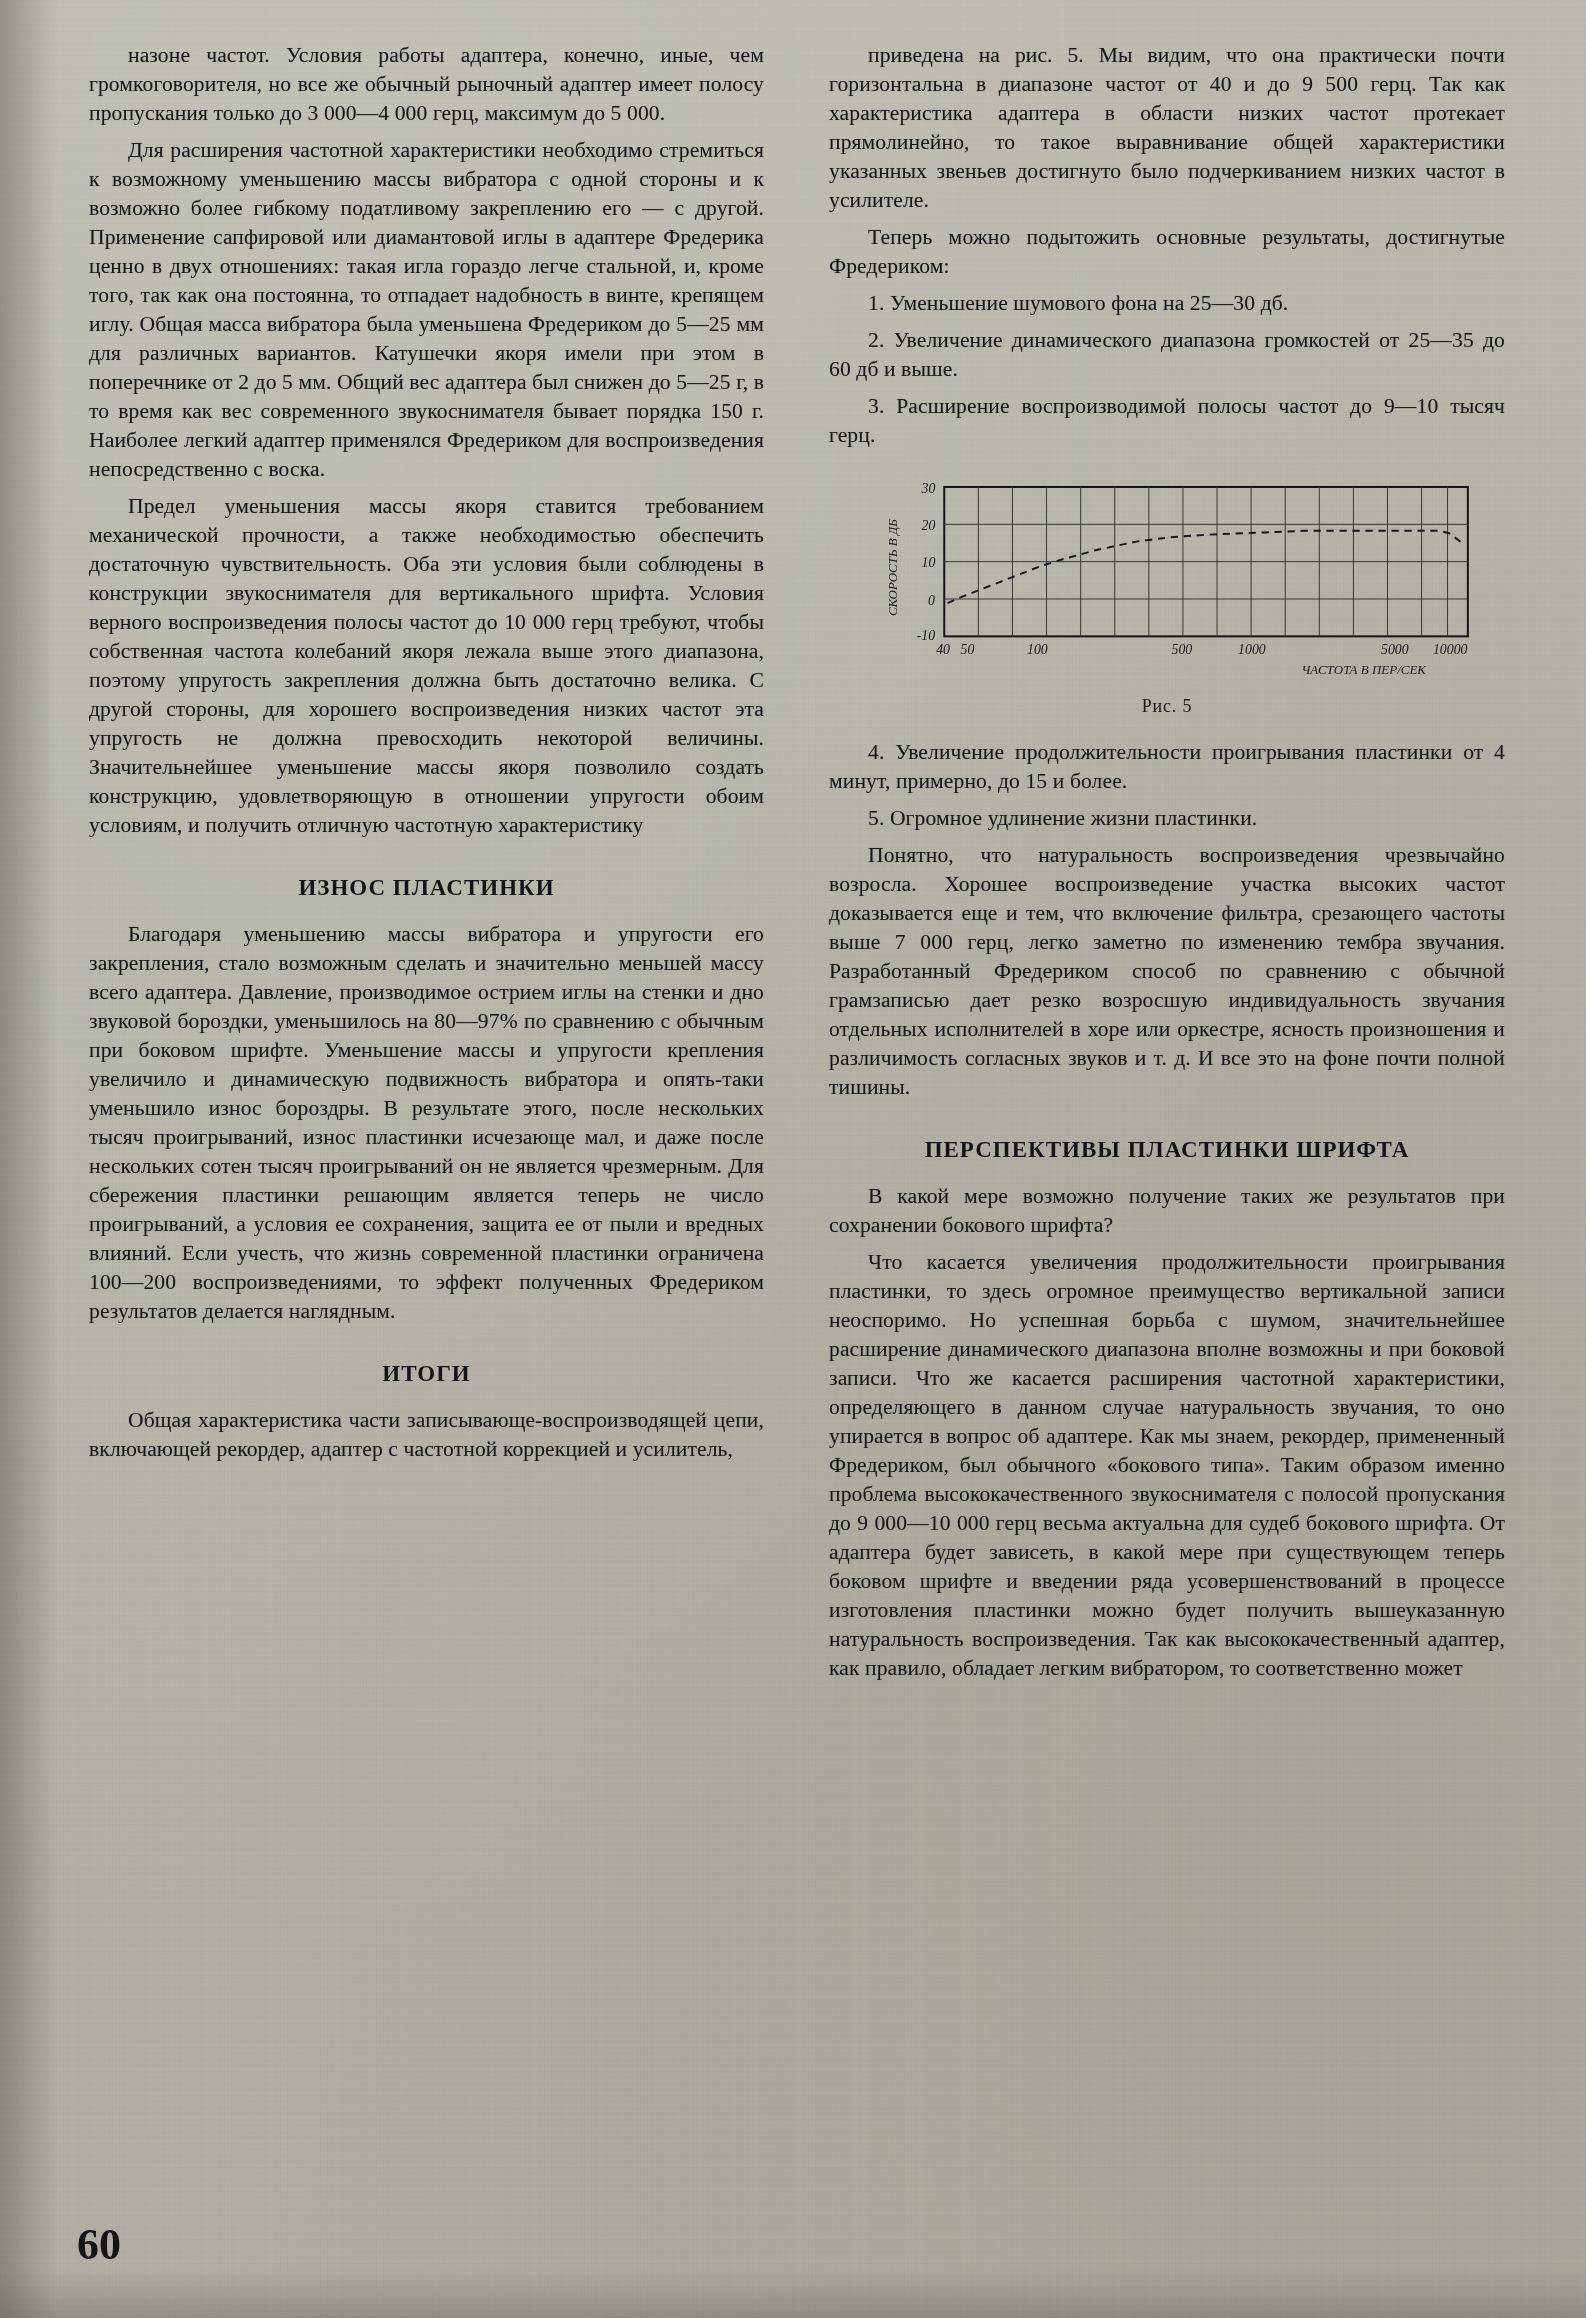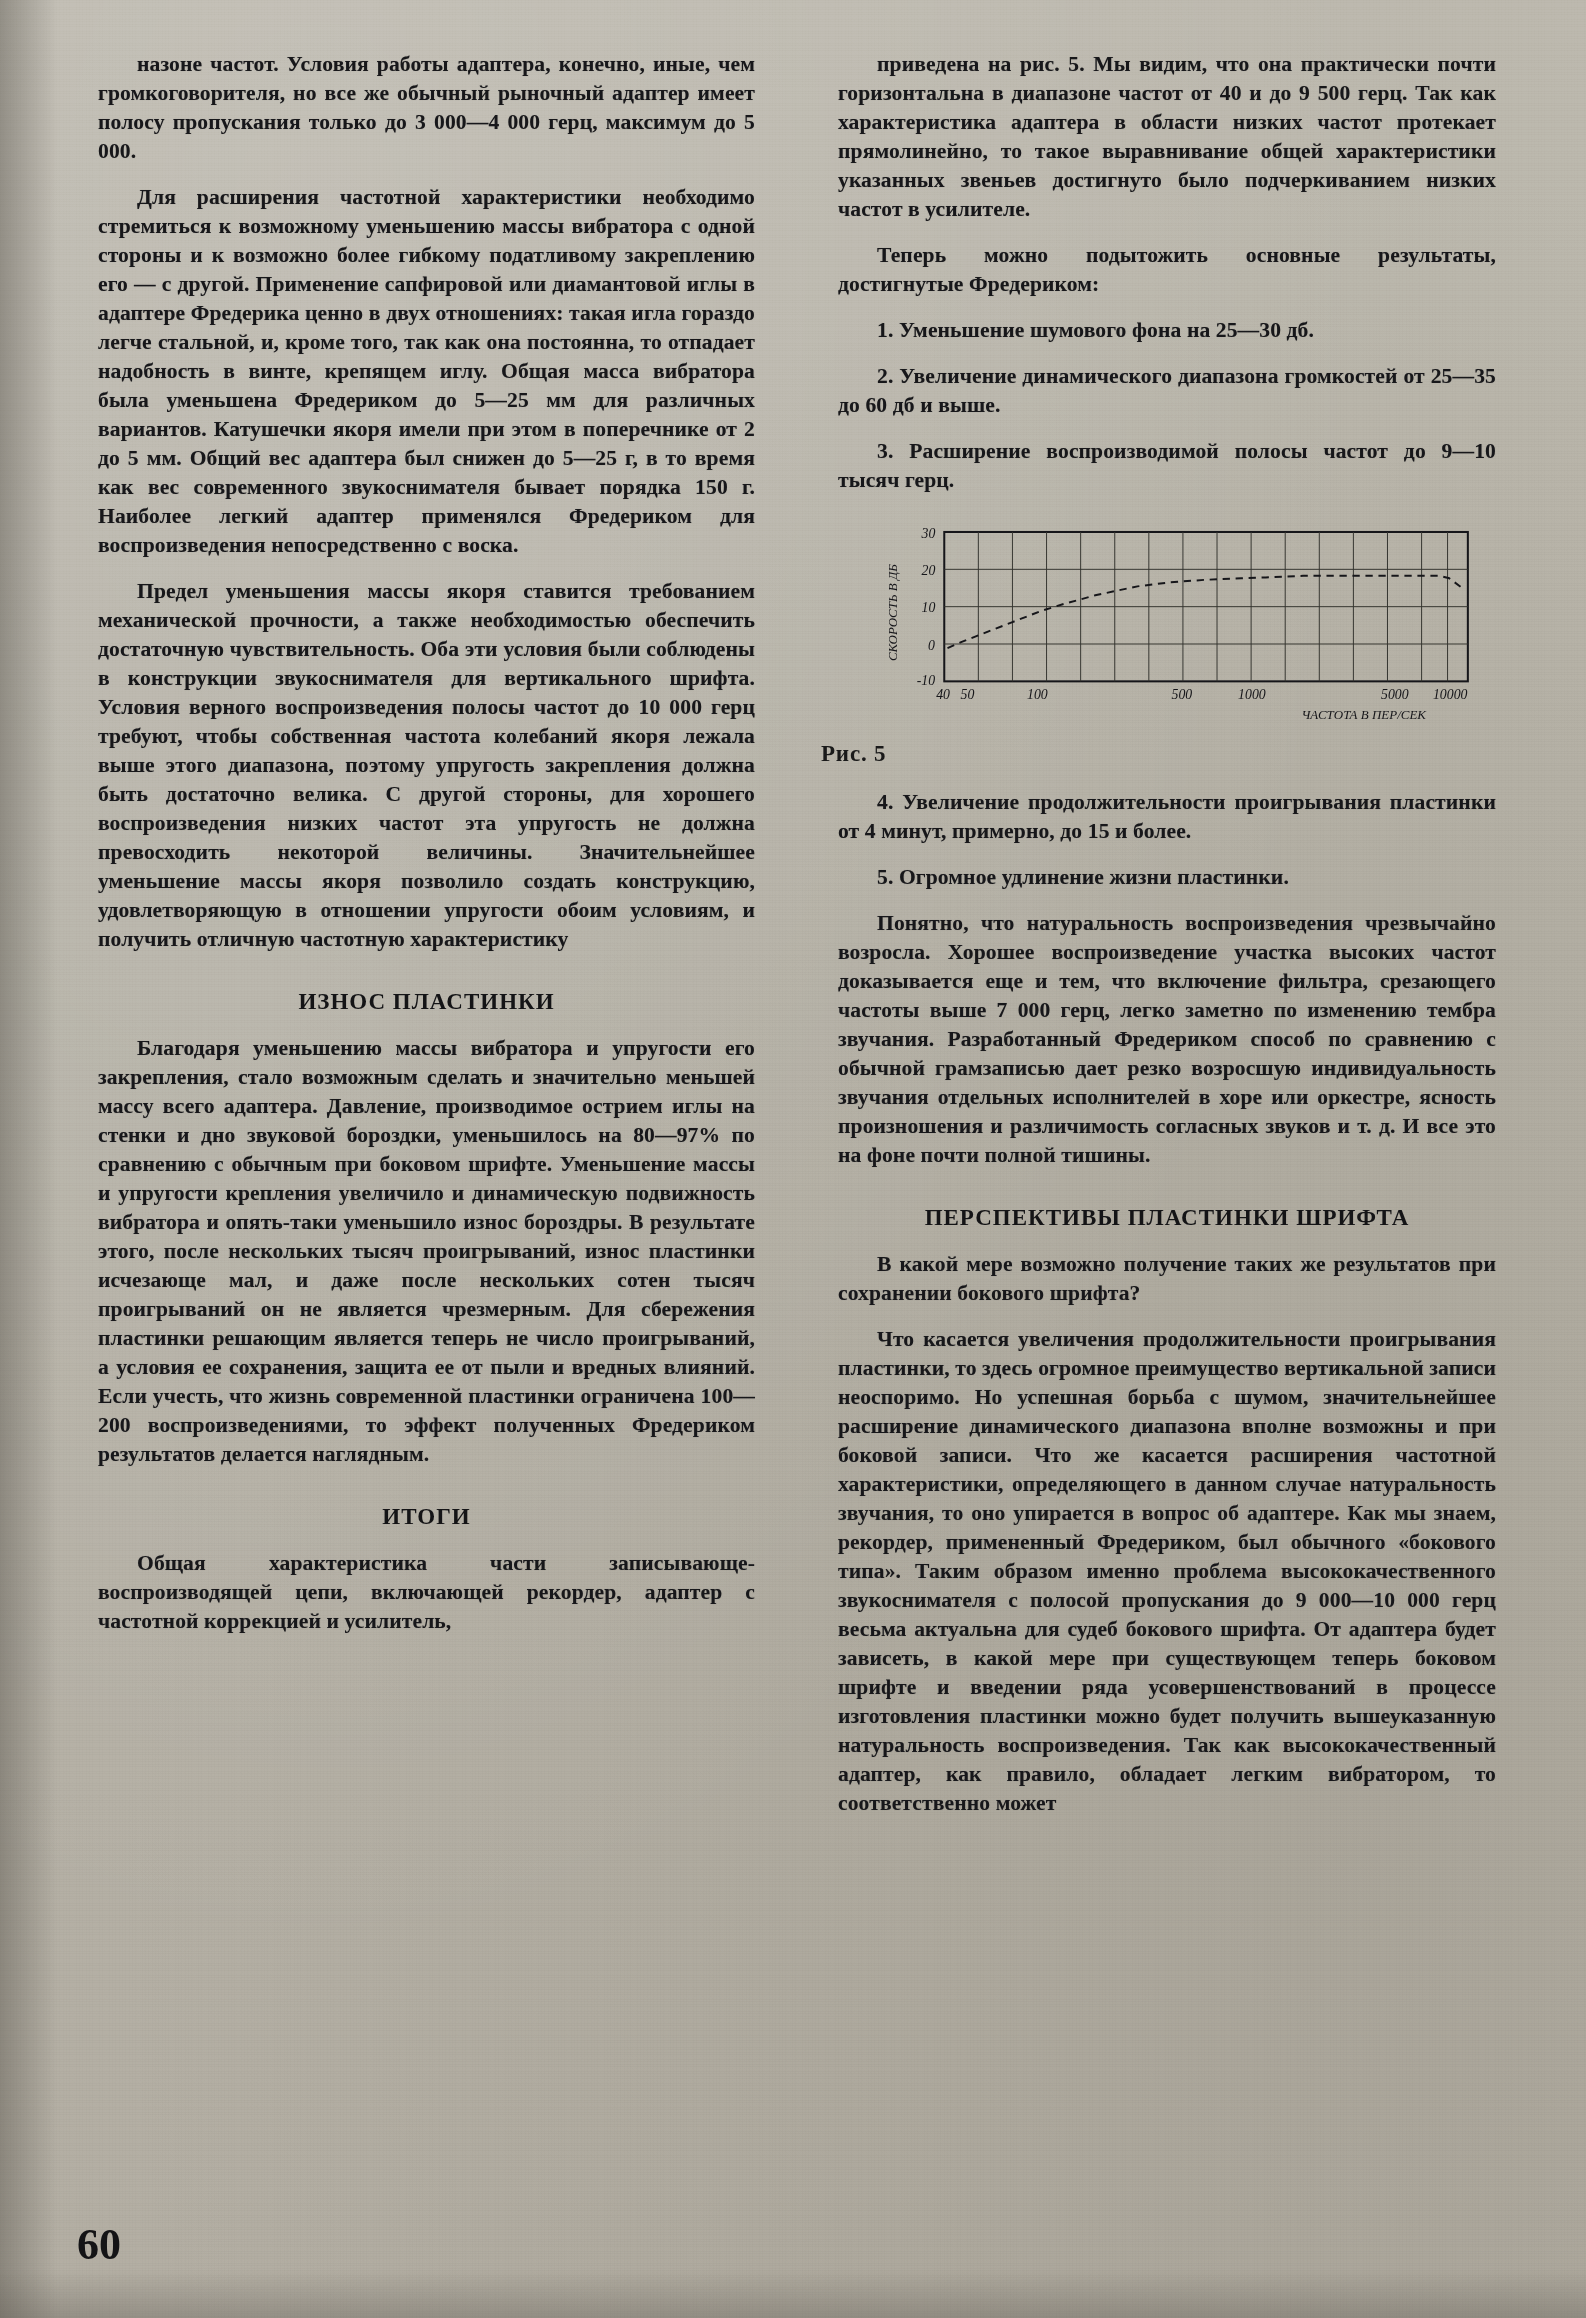--- a/index.html
+++ b/index.html
@@ -39,46 +39,46 @@
     left: 81px;
     top: 33px;
     width: 1432px;
     display: flex;
     gap: 49px;
   }
   .col {
     width: 692px;
   }
   p {
-    margin: 17px;
+    margin: 8px;
     font-size: 21.6px;
     line-height: 29px;
     text-align: justify;
     text-indent: 39px;
     letter-spacing: 0.1px;
     color: #17171a;
-    font-weight: 700;
+    font-weight: 400;
     text-shadow: 0 0 0.8px rgba(60,60,60,0.35);
   }
   h2 {
     margin: 34px 0 18px 0;
     font-size: 23px;
     line-height: 28px;
     text-align: center;
     font-weight: 700;
     letter-spacing: 1px;
     color: #141416;
   }
   .figure {
     margin: 24.4px 0 8.1px 0;
   }
   .figcaption {
-    text-align: left;
-    font-size: 23px;
-    font-weight: 700;
+    text-align: center;
+    font-size: 18px;
+    font-weight: 400;
     letter-spacing: 0.8px;
     margin: 14.6px 0 21px 0;
   }
   .chart-wrap {
     width: 692px;
     display: flex;
     justify-content: center;
     margin-top: 12px;
   }
   svg.chart {

